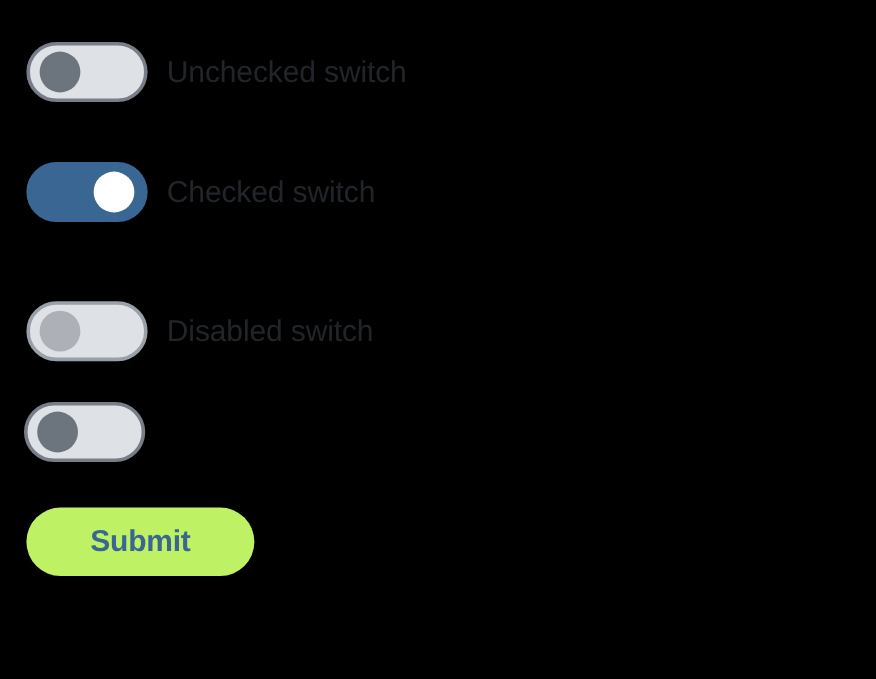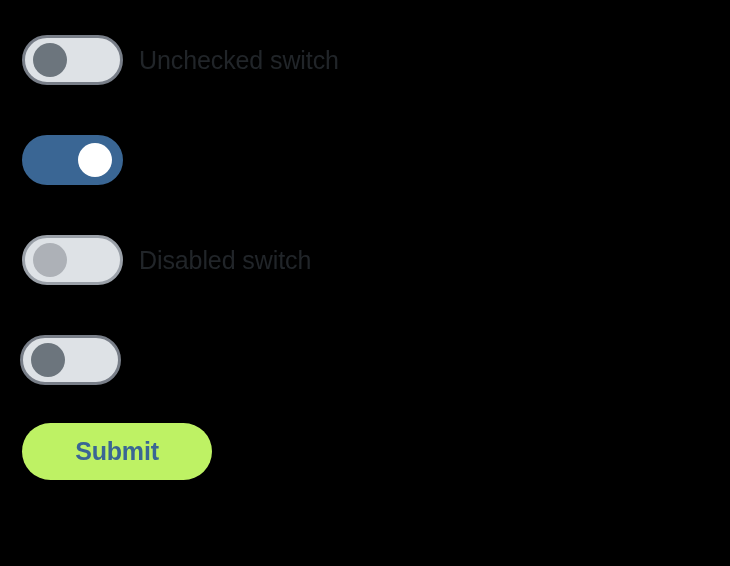--- a/index.html
+++ b/index.html
@@ -26,21 +26,21 @@
 
   
   .switch-row {
     position: absolute;
     display: flex;
     align-items: center;
     left: 22px;
   }
   .switch-row.row-unchecked { top: 35px; }
   .switch-row.row-checked   { top: 135px; }
-  .switch-row.row-disabled  { top: 235px; }
+  .switch-row.row-disabled  { top: 251px; }
 
   .switch-row-left-label {
     position: absolute;
     left: 20px;
     top: 335px;
     width: 690px;
     display: flex;
     align-items: center;
     justify-content: flex-start;
   }
@@ -134,20 +134,21 @@
     <span class="switch off">
       <span class="thumb"></span>
     </span>
     <span class="switch-label after">Unchecked switch</span>
   </div>
 
   <div class="switch-row row-checked">
     <span class="switch on">
       <span class="thumb"></span>
     </span>
+    <span class="switch-label after">Checked switch</span>
   </div>
 
   <div class="switch-row row-disabled">
     <span class="switch disabled">
       <span class="thumb"></span>
     </span>
     <span class="switch-label after">Disabled switch</span>
   </div>
 
   <div class="switch-row-left-label">

